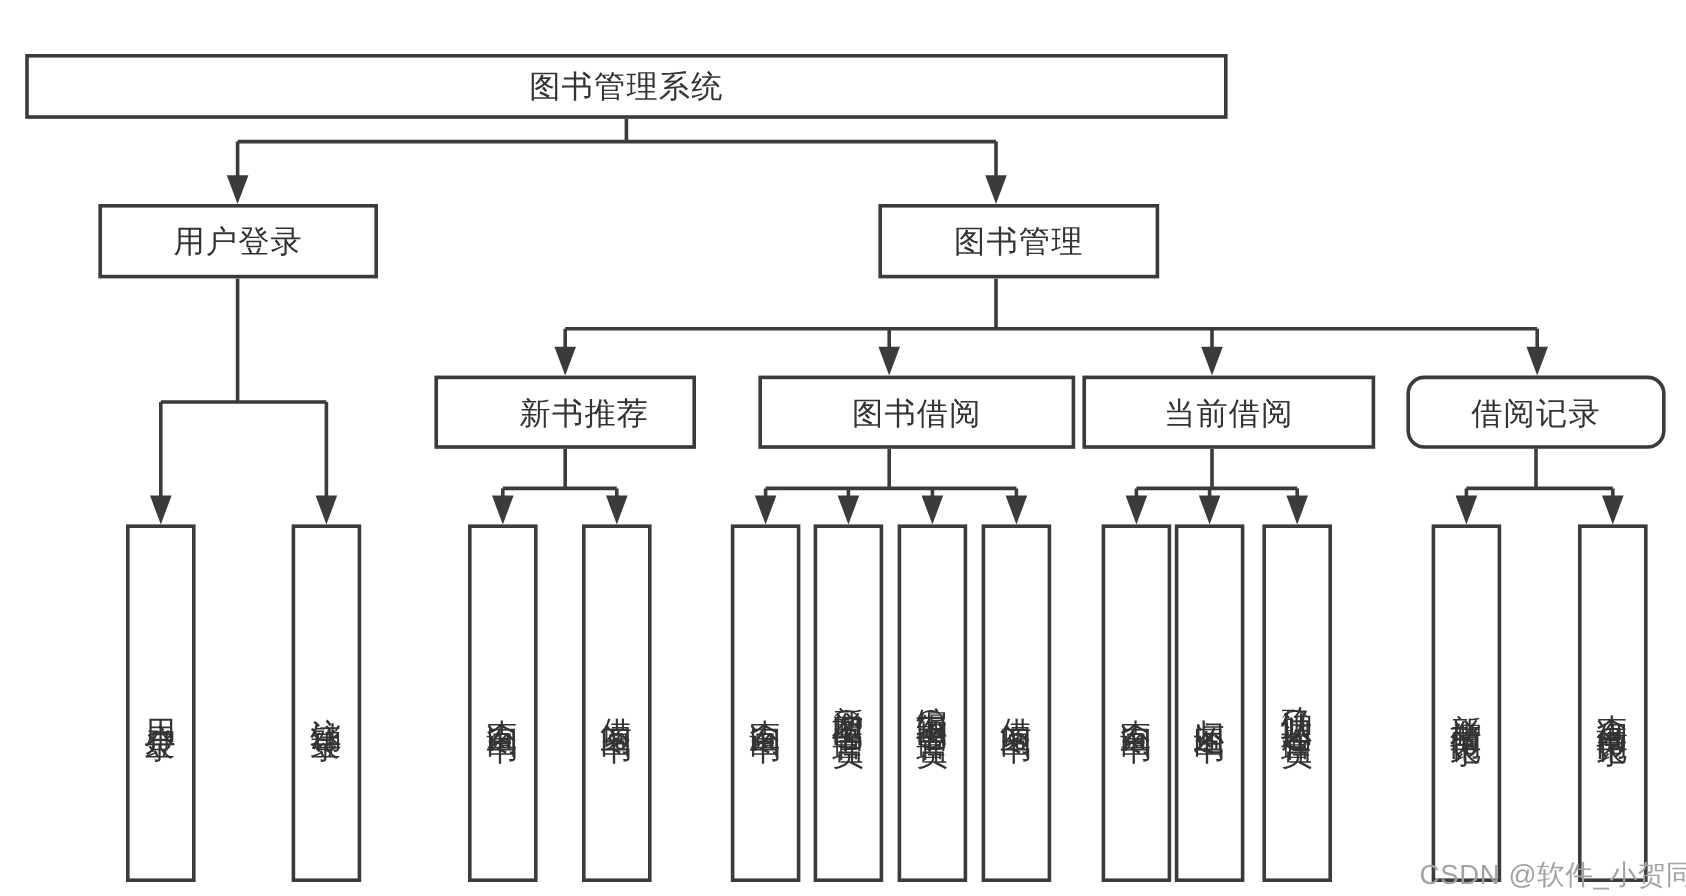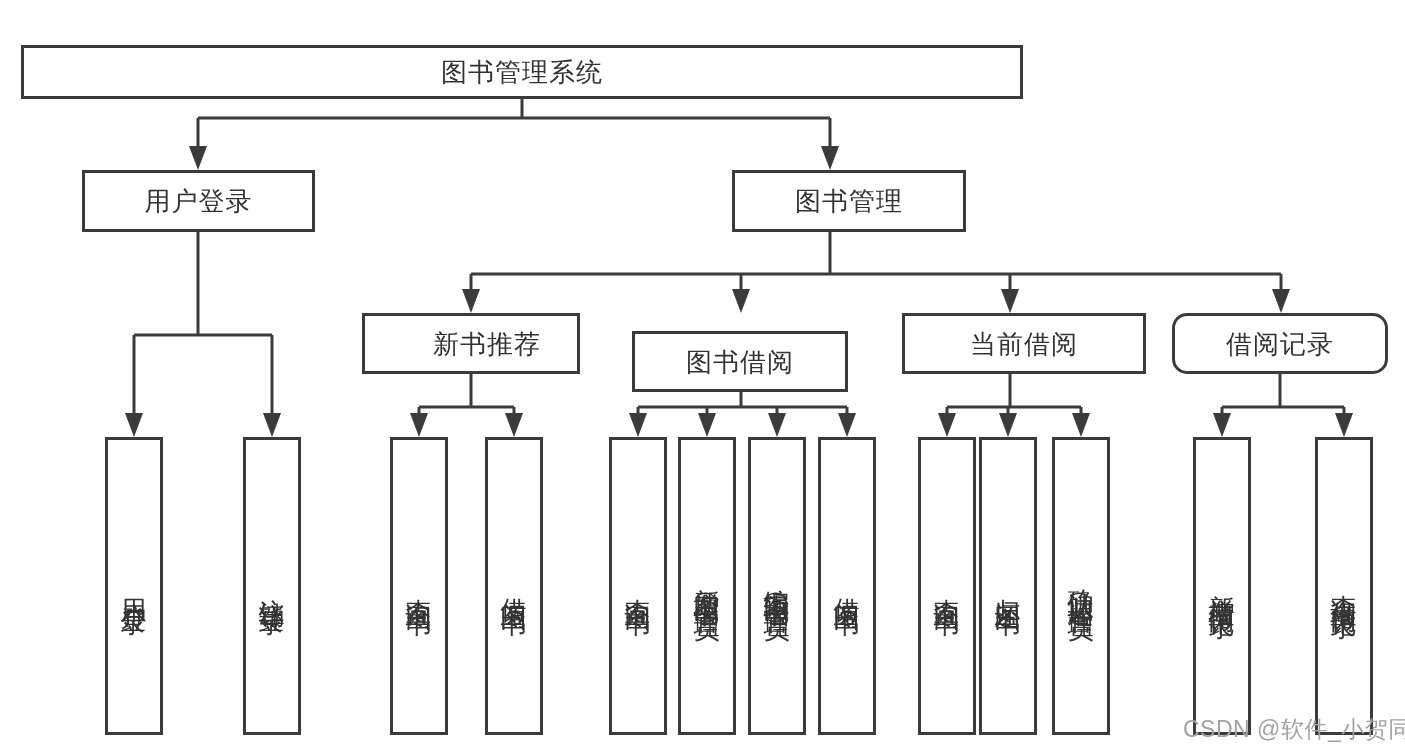--- a/index.html
+++ b/index.html
@@ -18,21 +18,21 @@
     writing-mode:vertical-rl;text-orientation:mixed;
     letter-spacing:4px;font-size:26px;
   }
   
   #n-root{left:21px;top:13px;width:1002px;height:54px;margin-top:32px;}
   
   #n-l2-0{left:82px;top:170px;width:233px;height:62px;}
   #n-l2-1{left:712px;top:170px;width:234px;height:62px;margin-left:20px;}
   
   #n-l3-0{left:362px;top:313px;width:218px;height:61px;padding-left:32px;}
-  #n-l3-1{left:632px;top:331px;width:216px;height:61px;}
+  #n-l3-1{left:632px;top:313px;width:264px;height:61px;}
   #n-l3-2{left:902px;top:313px;width:244px;height:61px;}
   #n-l3-3{left:1172px;top:313px;width:216px;height:61px;border-radius:15px;}
   
   .leaf{top:437px;height:298px;width:58px;}
   #n-leaf-0{left:105px;}  #n-leaf-1{left:243px;}
   #n-leaf-2{left:390px;}  #n-leaf-3{left:485px;}
   #n-leaf-4{left:609px;}  #n-leaf-5{left:678px;}
   #n-leaf-6{left:748px;}  #n-leaf-7{left:818px;}
   #n-leaf-8{left:918px;}  #n-leaf-9{left:979px;}
   #n-leaf-10{left:1052px;}

